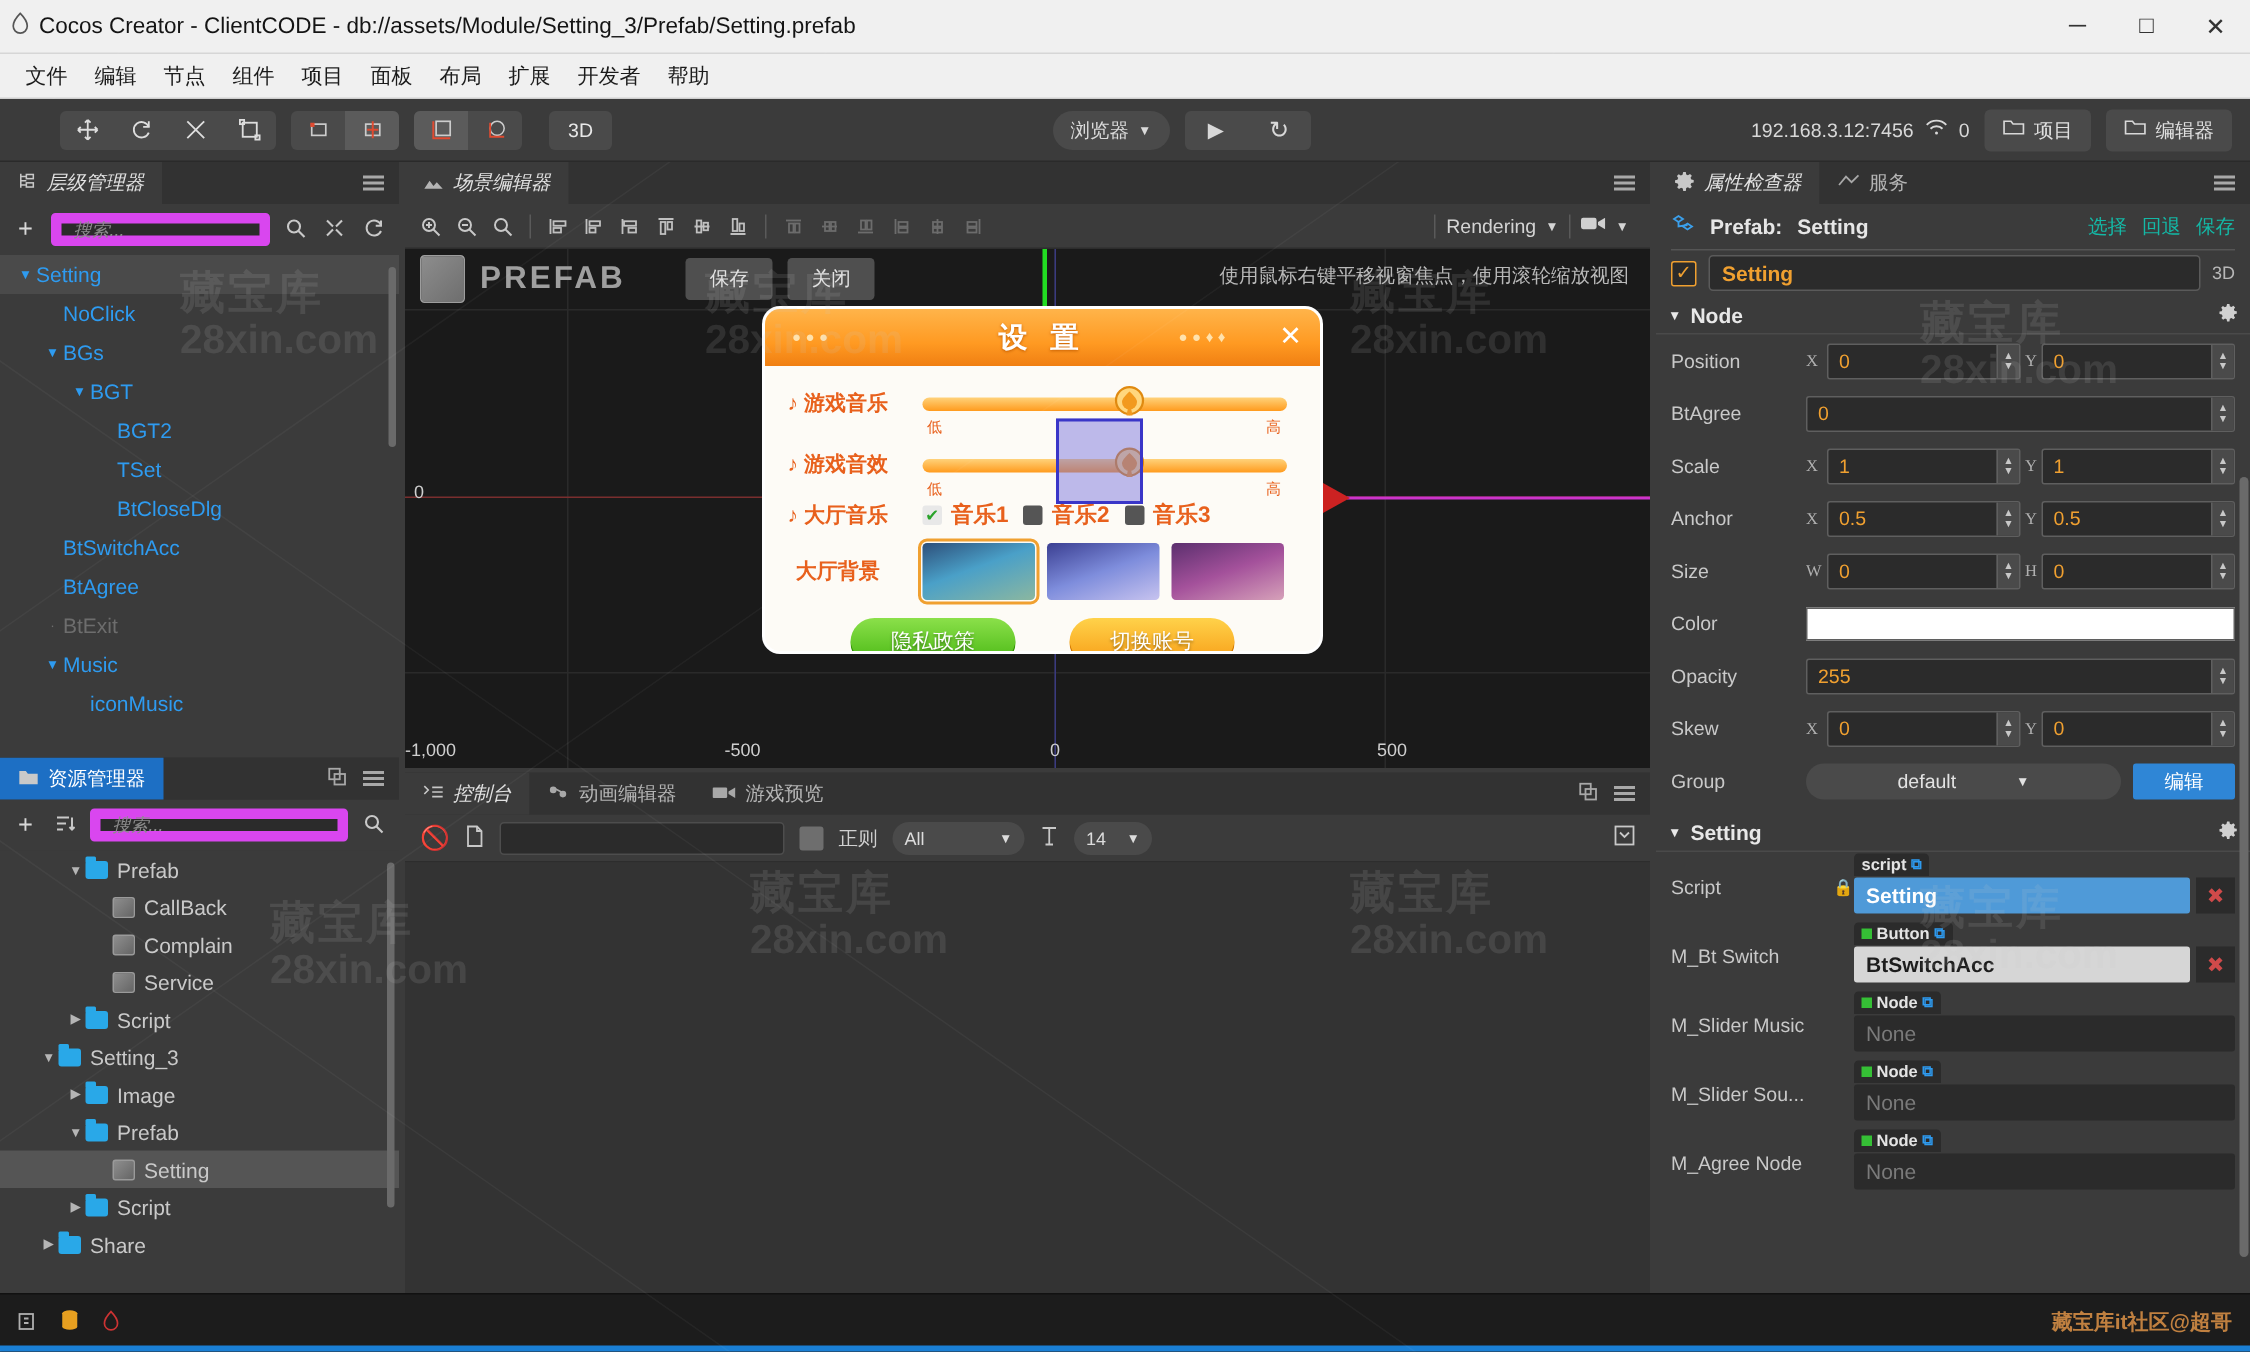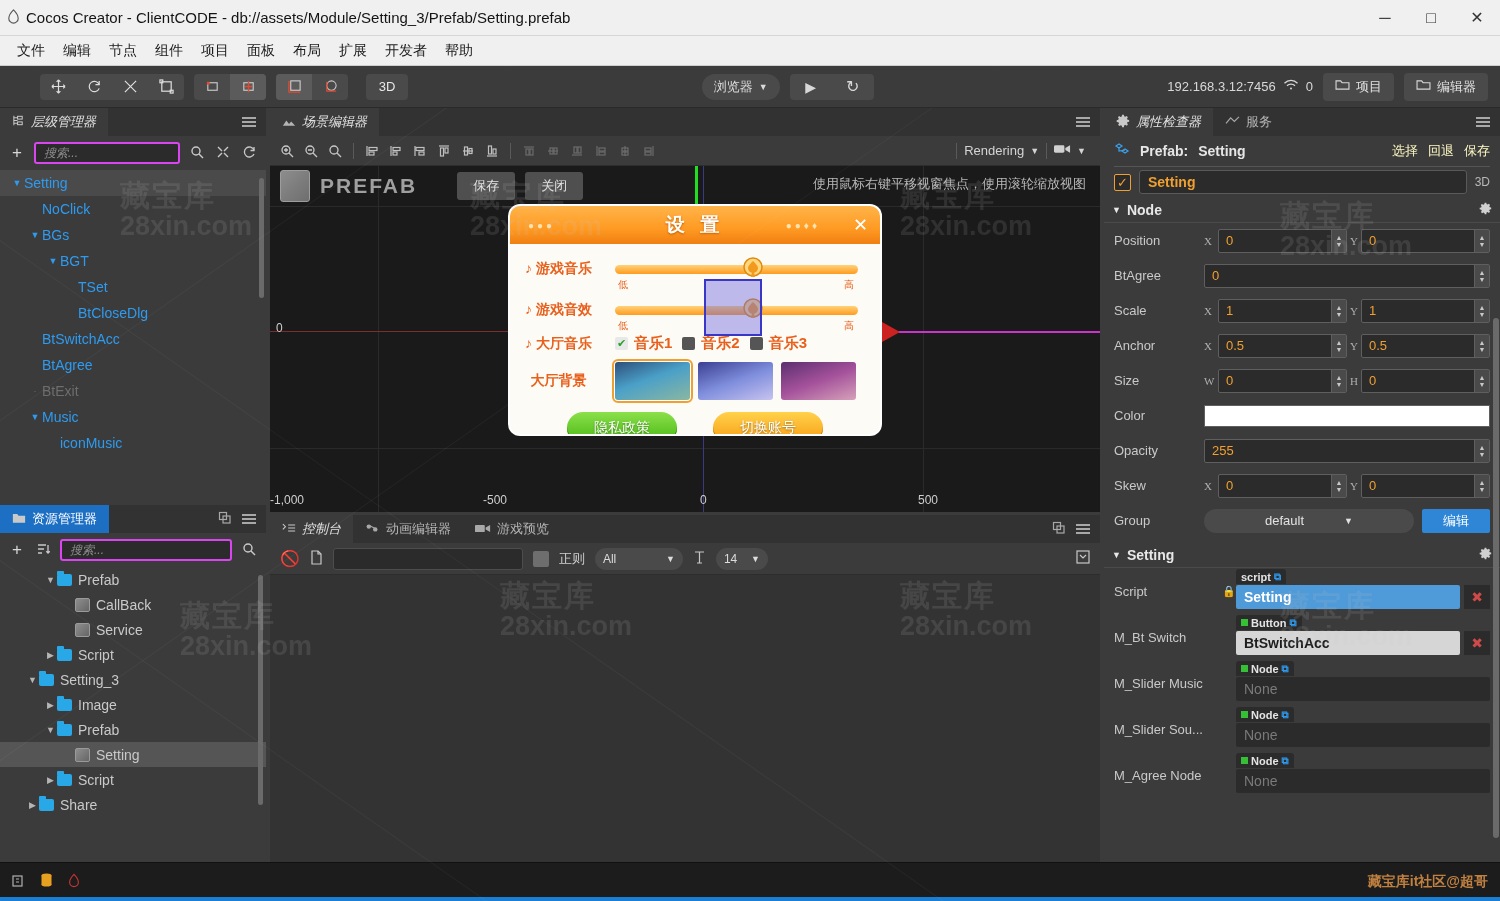--- a/index.html
+++ b/index.html
@@ -76,21 +76,21 @@
   .ptab.active { background:#3b3b3b; color:#e2e2e2;font-style:italic; }
   .ptab.activeblue { background:#1d6fc4; color:#fff; }
   .ptabfill{flex:1;background:#323232;}
   .ptools{ display:flex; align-items:center; gap:10px; padding:0 10px; background:#323232; color:#a8a8a8; font-size:14px;}
   .hamb{ display:inline-block; width:14px;}
   .hamb i{ display:block; height:2px; background:#a8a8a8; margin:2px 0; }
 
   
   .srow { height:34px; display:flex; align-items:center; gap:8px; padding:0 8px; background:#3b3b3b;}
   .sinput {
-    flex:1; height:22px; background:#2b2b2b; border:2px solid #d946ef; border-radius:3px;
+    flex:1; height:22px; background:#2b2b2b; border:7px solid #d946ef; border-radius:3px;
     color:#8c8c8c; font-size:12px; font-style:italic; display:flex; align-items:center; padding:0 8px;
   }
   .iconbtn{ color:#c9c9c9; font-size:14px; cursor:pointer; width:18px; text-align:center;}
 
   
   #hier { left:0; top:108px; width:266px; height:394px; }
   .treewrap{ position:absolute; top:62px; left:0; right:0; bottom:0; overflow:hidden;}
   .trow { height:26px; display:flex; align-items:center; font-size:14px; color:#2e9bf0; position:relative;}
   .trow.sel { background:#4a4a4a; }
   .trow .arw { width:14px; color:#2e9bf0; font-size:9px; text-align:center; flex:0 0 14px;}
@@ -199,21 +199,21 @@
   }
   .ddl.sm{gap:6px;}
   .conBody{position:absolute;left:0;right:0;top:60px;bottom:0;background:#333;}
 
   
   #inspector { left:1104px; top:108px; width:396px; height:754px; }
   .prefabBar{
     height:30px;display:flex;align-items:center;gap:10px;padding:0 10px;font-size:14px;color:#e6e6e6;
   }
   .prefabBar .lbl{font-weight:bold;}
-  .prefabBar .act{color:#fef9c3;font-size:13px;cursor:pointer;}
+  .prefabBar .act{color:#14b8a6;font-size:13px;cursor:pointer;}
   .nodeNameRow{ height:30px;display:flex;align-items:center;gap:8px;padding:0 10px;}
   .chkOrange{
     width:17px;height:17px;background:#2b2b2b;border:1px solid #f0a030;border-radius:2px;
     color:#f0a030;font-size:13px;display:flex;align-items:center;justify-content:center;
   }
   .nameField{
     flex:1;height:24px;background:#2b2b2b;border:1px solid #5a5a5a;border-radius:3px;
     color:#f0a030;font-size:14px;display:flex;align-items:center;padding:0 8px;font-weight:bold;
   }
   .sectionHdr{
@@ -461,20 +461,25 @@
         <div>BGs</div>
       </div>
       <div class="trow">
         <div style="width: 46px; flex: 0 0 46px;"></div>
         <div class="arw">▼</div>
         <div>BGT</div>
       </div>
       <div class="trow">
         <div style="width: 64px; flex: 0 0 64px;"></div>
         <div class="arw none">·</div>
+        <div>BGT2</div>
+      </div>
+      <div class="trow">
+        <div style="width: 64px; flex: 0 0 64px;"></div>
+        <div class="arw none">·</div>
         <div>TSet</div>
       </div>
       <div class="trow">
         <div style="width: 64px; flex: 0 0 64px;"></div>
         <div class="arw none">·</div>
         <div>BtCloseDlg</div>
       </div>
       <div class="trow">
         <div style="width: 28px; flex: 0 0 28px;"></div>
         <div class="arw none">·</div>
@@ -550,20 +555,26 @@
         <div style="width: 44px; flex: 0 0 44px;"></div>
         <div class="arw">▼</div>
         <div class="folder"></div>
         <div>Prefab</div>
       </div>
       <div class="arow">
         <div style="width: 62px; flex: 0 0 62px;"></div>
         <div class="arw none"></div>
         <div class="prefabico"></div>
         <div>CallBack</div>
+      </div>
+      <div class="arow">
+        <div style="width: 62px; flex: 0 0 62px;"></div>
+        <div class="arw none"></div>
+        <div class="prefabico"></div>
+        <div>Complain</div>
       </div>
       <div class="arow">
         <div style="width: 62px; flex: 0 0 62px;"></div>
         <div class="arw none"></div>
         <div class="prefabico"></div>
         <div>Service</div>
       </div>
       <div class="arow">
         <div style="width: 44px; flex: 0 0 44px;"></div>
         <div class="arw">▶</div>

